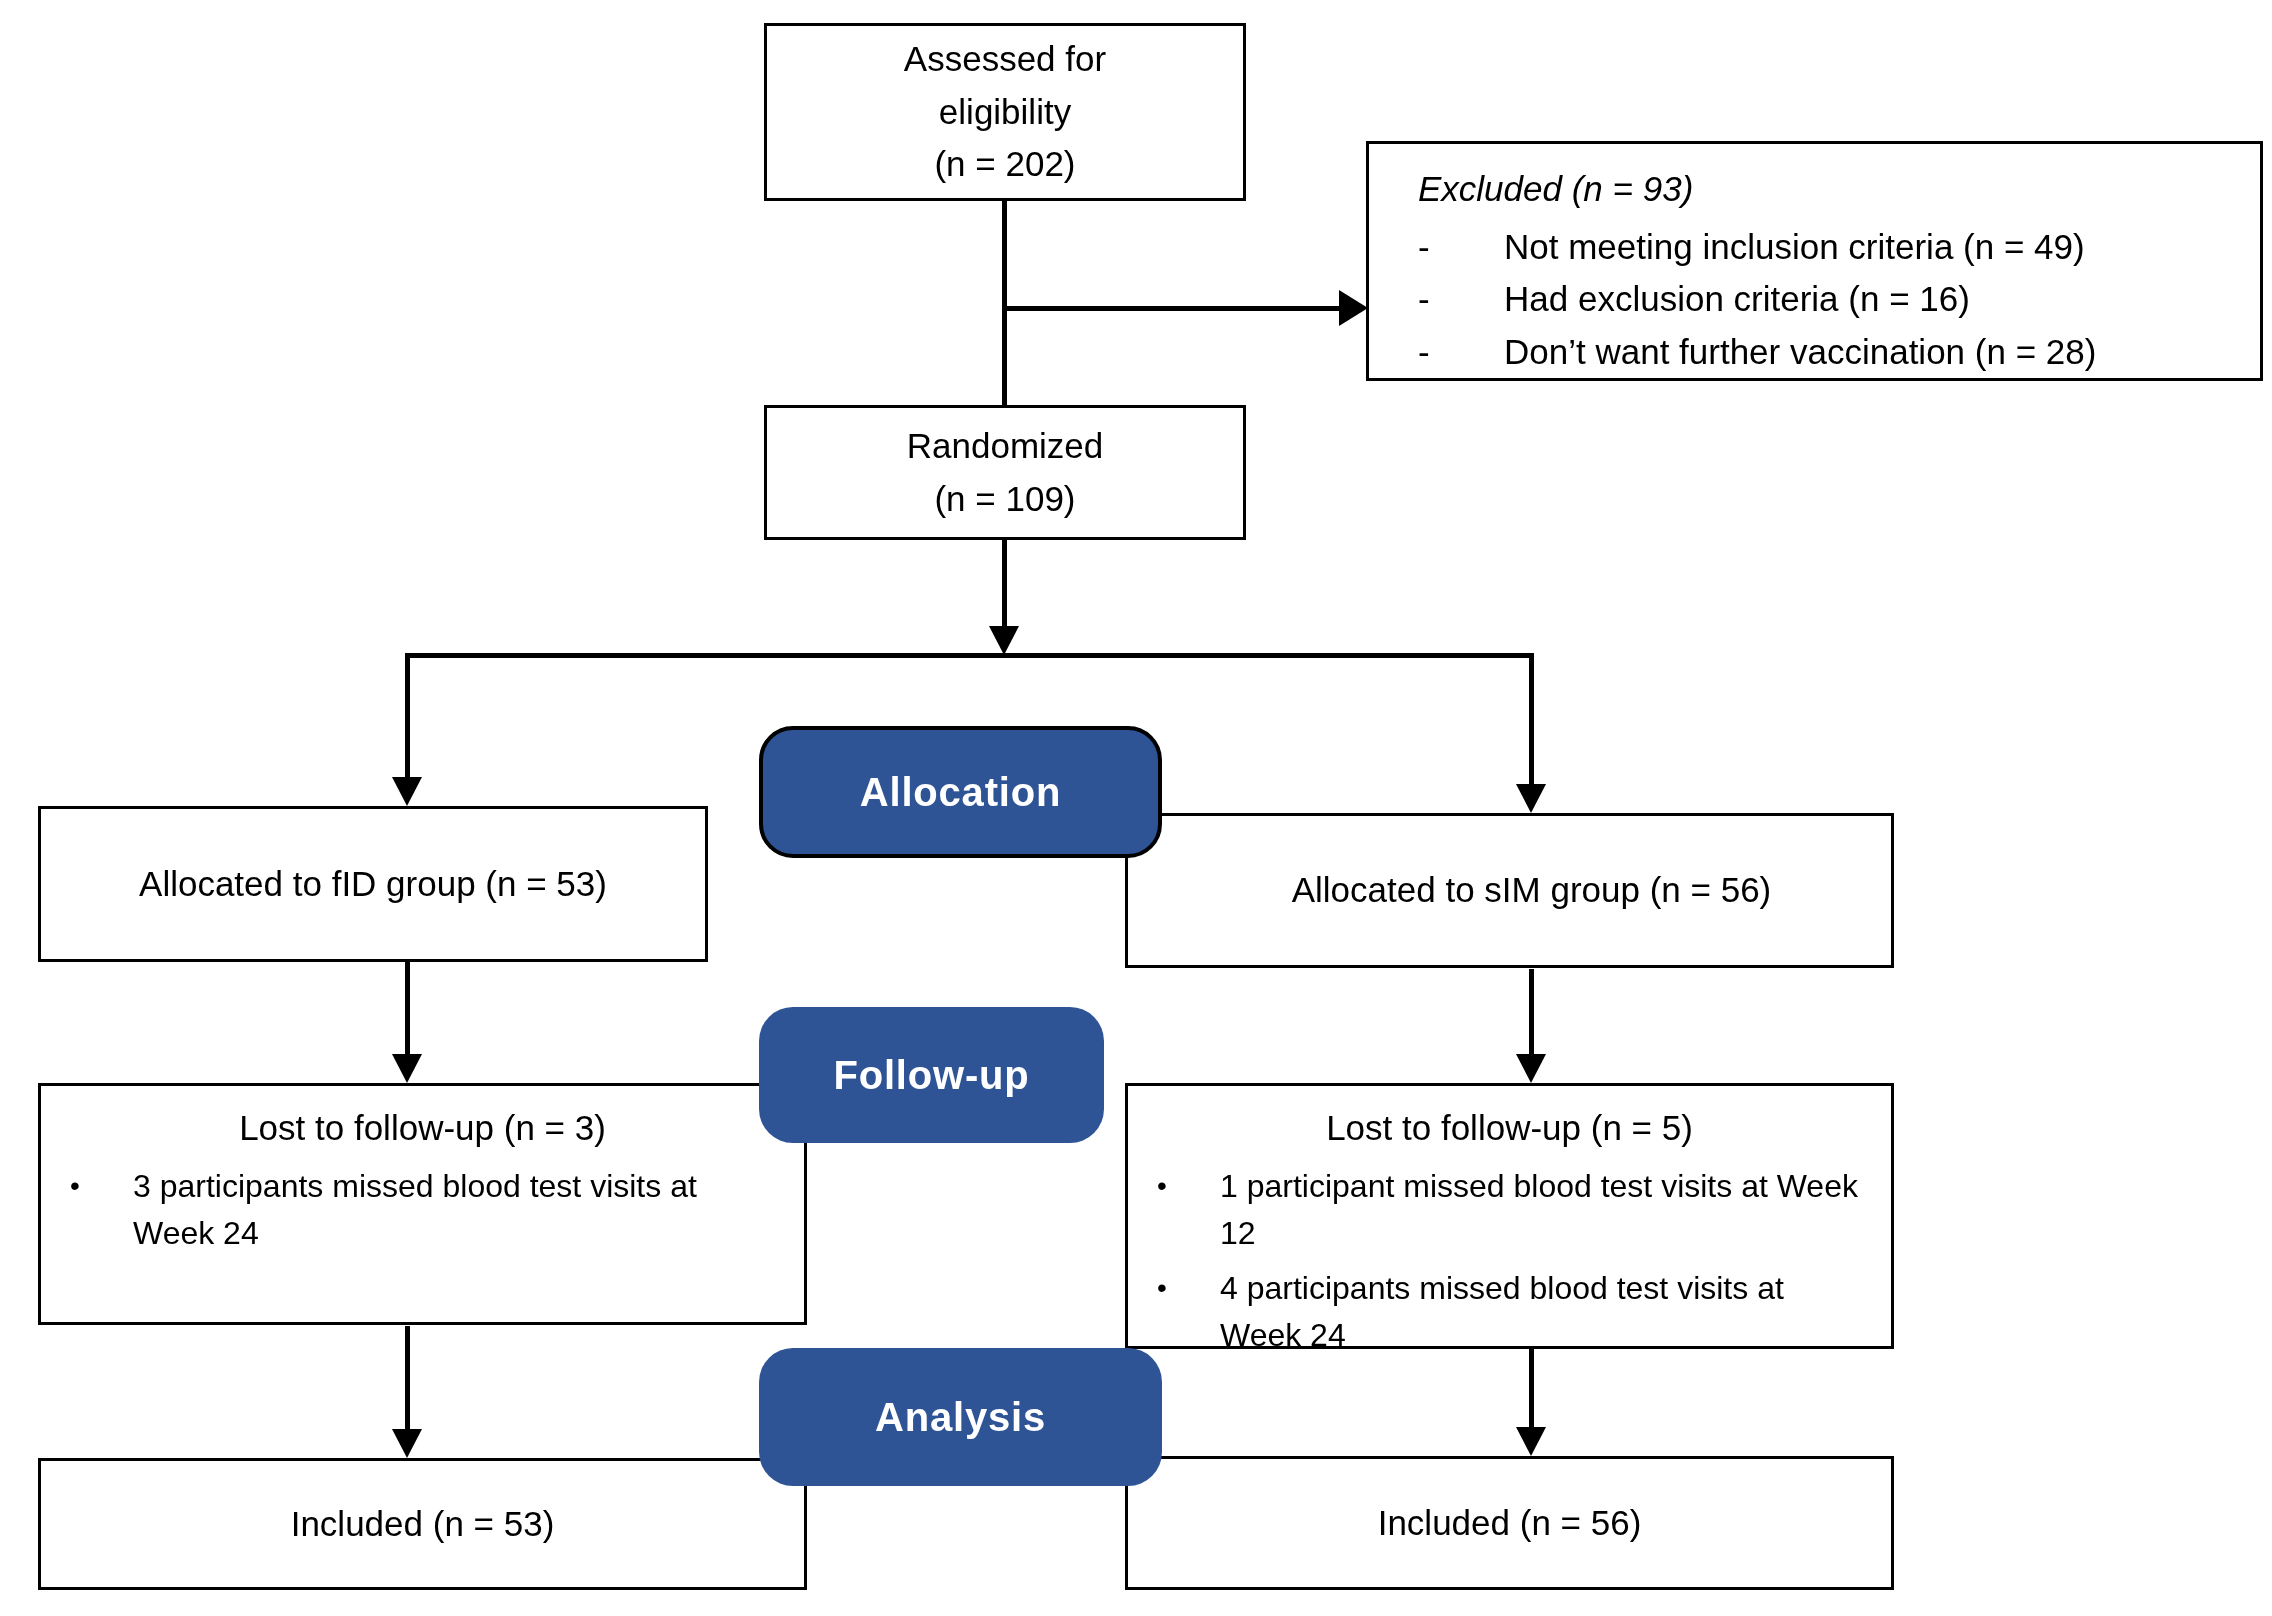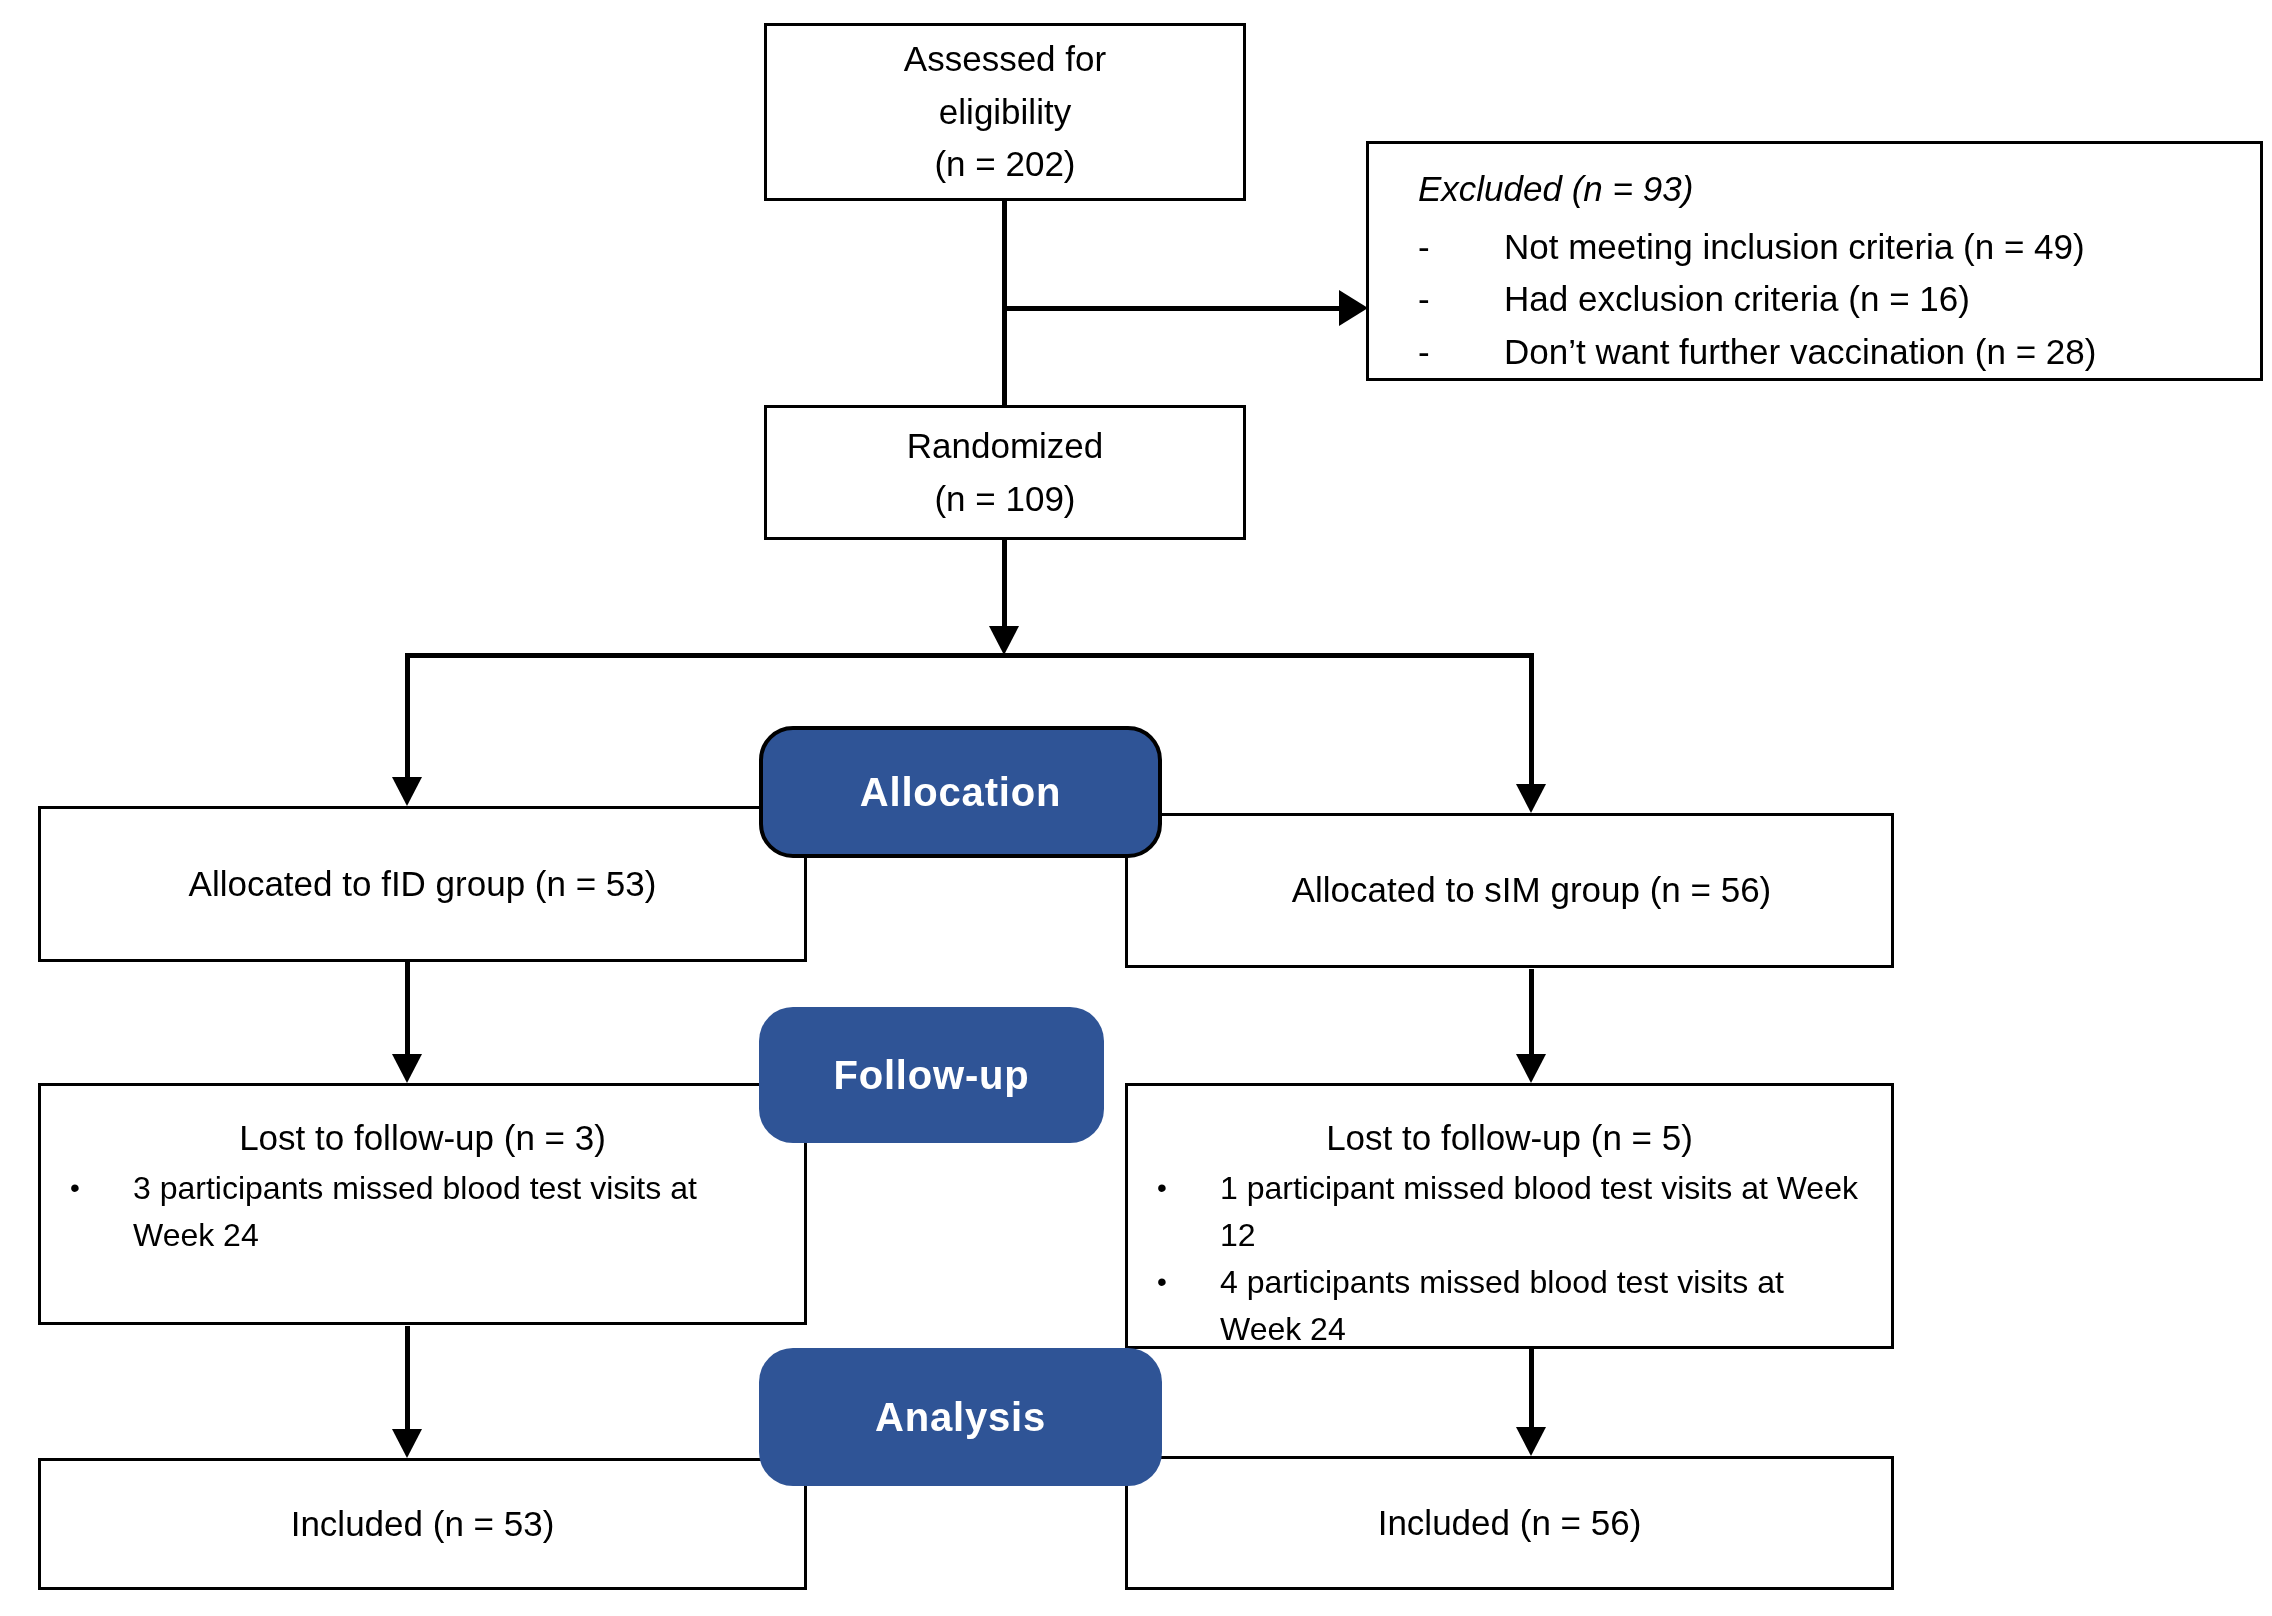--- a/index.html
+++ b/index.html
@@ -37,21 +37,21 @@
   }
   
   .stage{
     position:absolute;z-index:3;box-sizing:border-box;
     background:#2F5496;color:#fff;border-radius:34px;
     display:flex;align-items:center;justify-content:center;
     font-size:40px;font-weight:bold;letter-spacing:0.8px;
   }
   .stage.bordered{border:4.6px solid #000;}
   
-  .list-box{display:flex;flex-direction:column;padding-top:26px;}
+  .list-box{display:flex;flex-direction:column;padding-top:16px;gap:8px;}
   .lost-title{font-size:35px;line-height:1.5;text-align:center;}
   .bullet-row{
     display:flex;align-items:flex-start;text-align:left;
     font-size:32px;line-height:1.47;padding-right:28px;padding-left:29px;
   }
   .bullet-marker{flex:0 0 63px;text-align:left;font-size:28px;line-height:1.67;}
   .bullet-text{flex:1;}
   .excluded-title{
     font-size:35px;font-style:italic;text-align:left;
     margin:20px 31px 7.7px 49px;line-height:1.4;
@@ -116,21 +116,21 @@
       <span class="dash-marker">-</span>
       <span class="dash-text">Don’t want further vaccination (n = 28)</span>
     </div>
   </div>
 
   <div class="wbox center-box" style="left:764px;top:405px;width:482px;height:135px;">
     <div>Randomized</div>
     <div>(n = 109)</div>
   </div>
 
-  <div class="wbox center-box" style="left:38px;top:806px;width:769px;height:156px;text-align:center;">
+  <div class="wbox center-box" style="left:38px;top:806px;width:670px;height:156px;text-align:center;">
     <div>Allocated to fID group (n = 53)</div>
   </div>
 
   <div class="wbox center-box" style="left:1125px;top:813px;width:769px;height:155px;padding-left:44px;">
     <div>Allocated to sIM group (n = 56)</div>
   </div>
 
   <div class="stage bordered" style="left:759px;top:726px;width:403px;height:132px;">
     <span>Allocation</span>
   </div>

